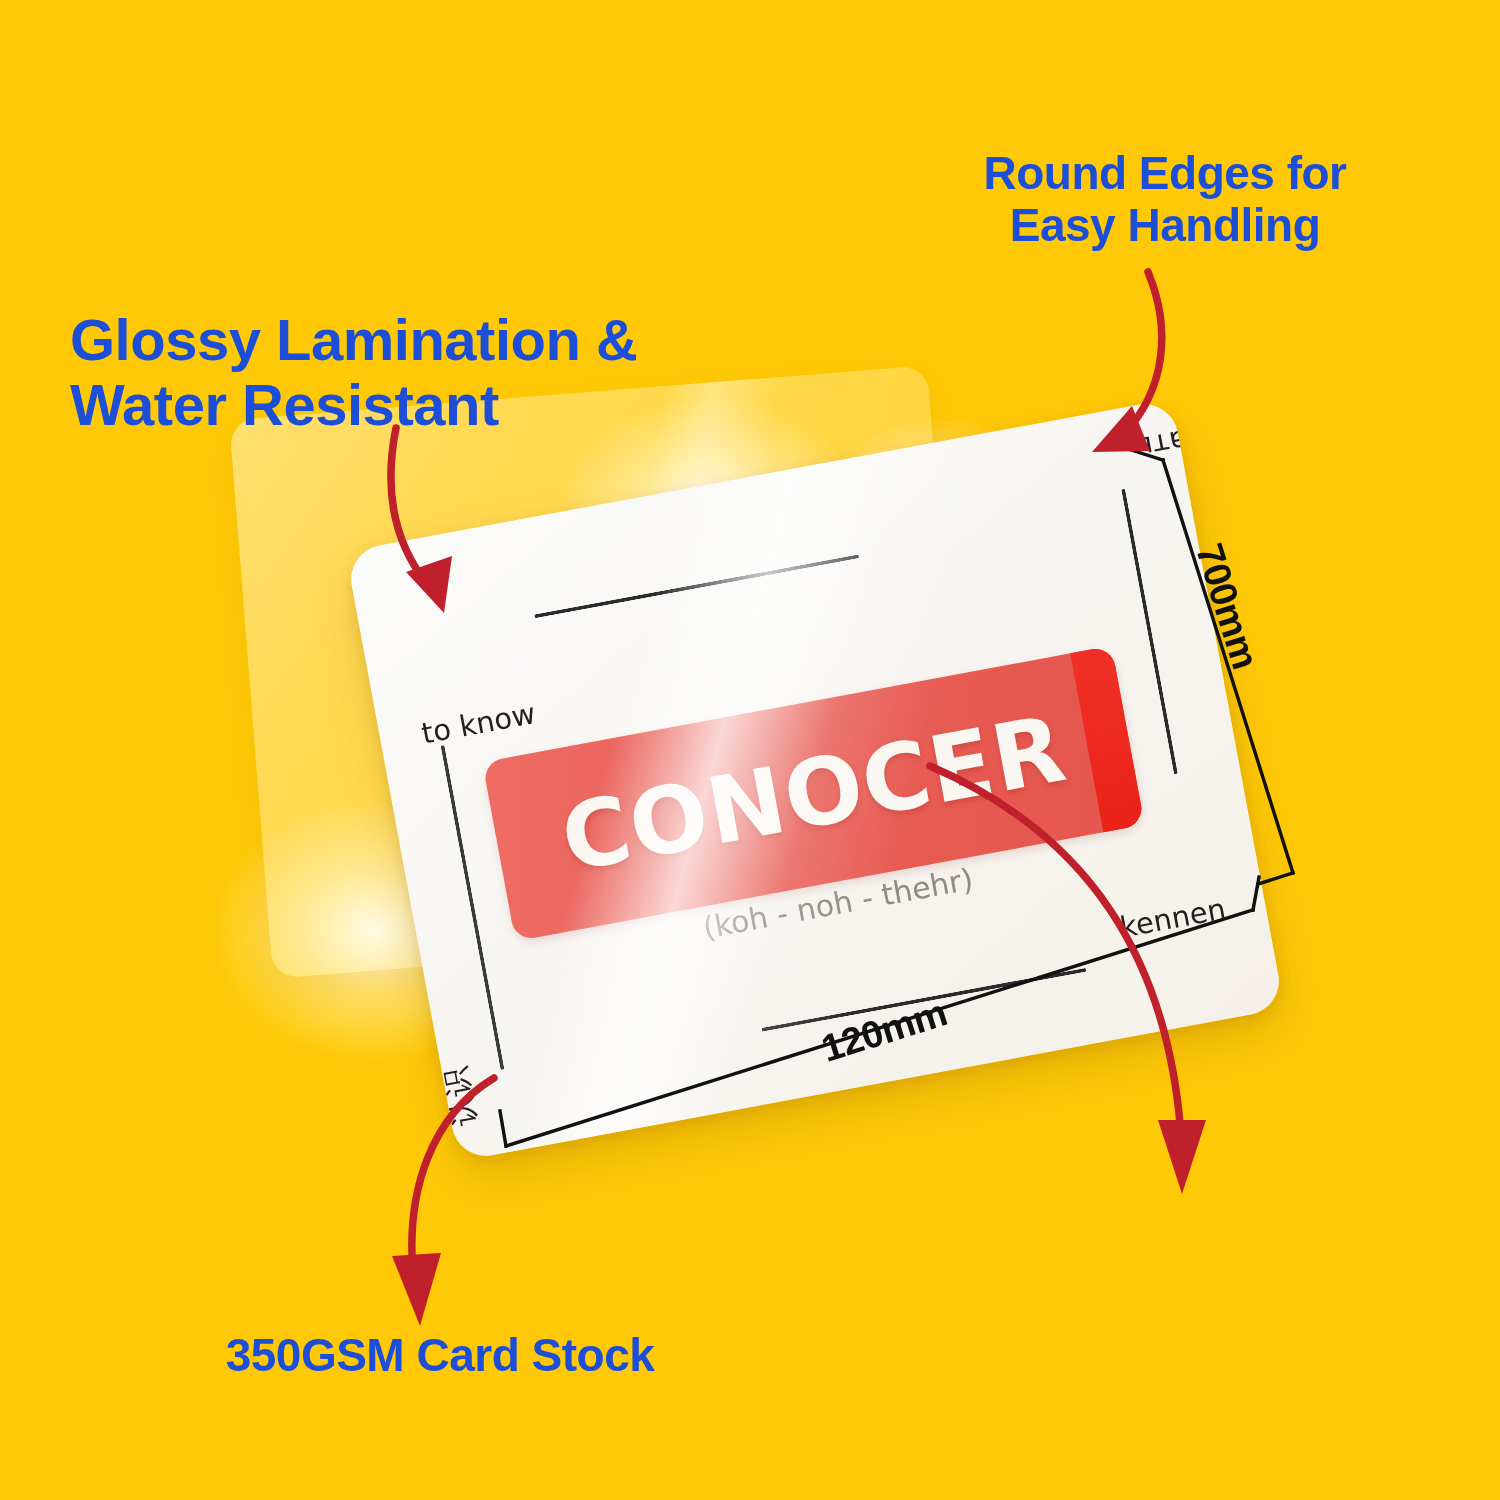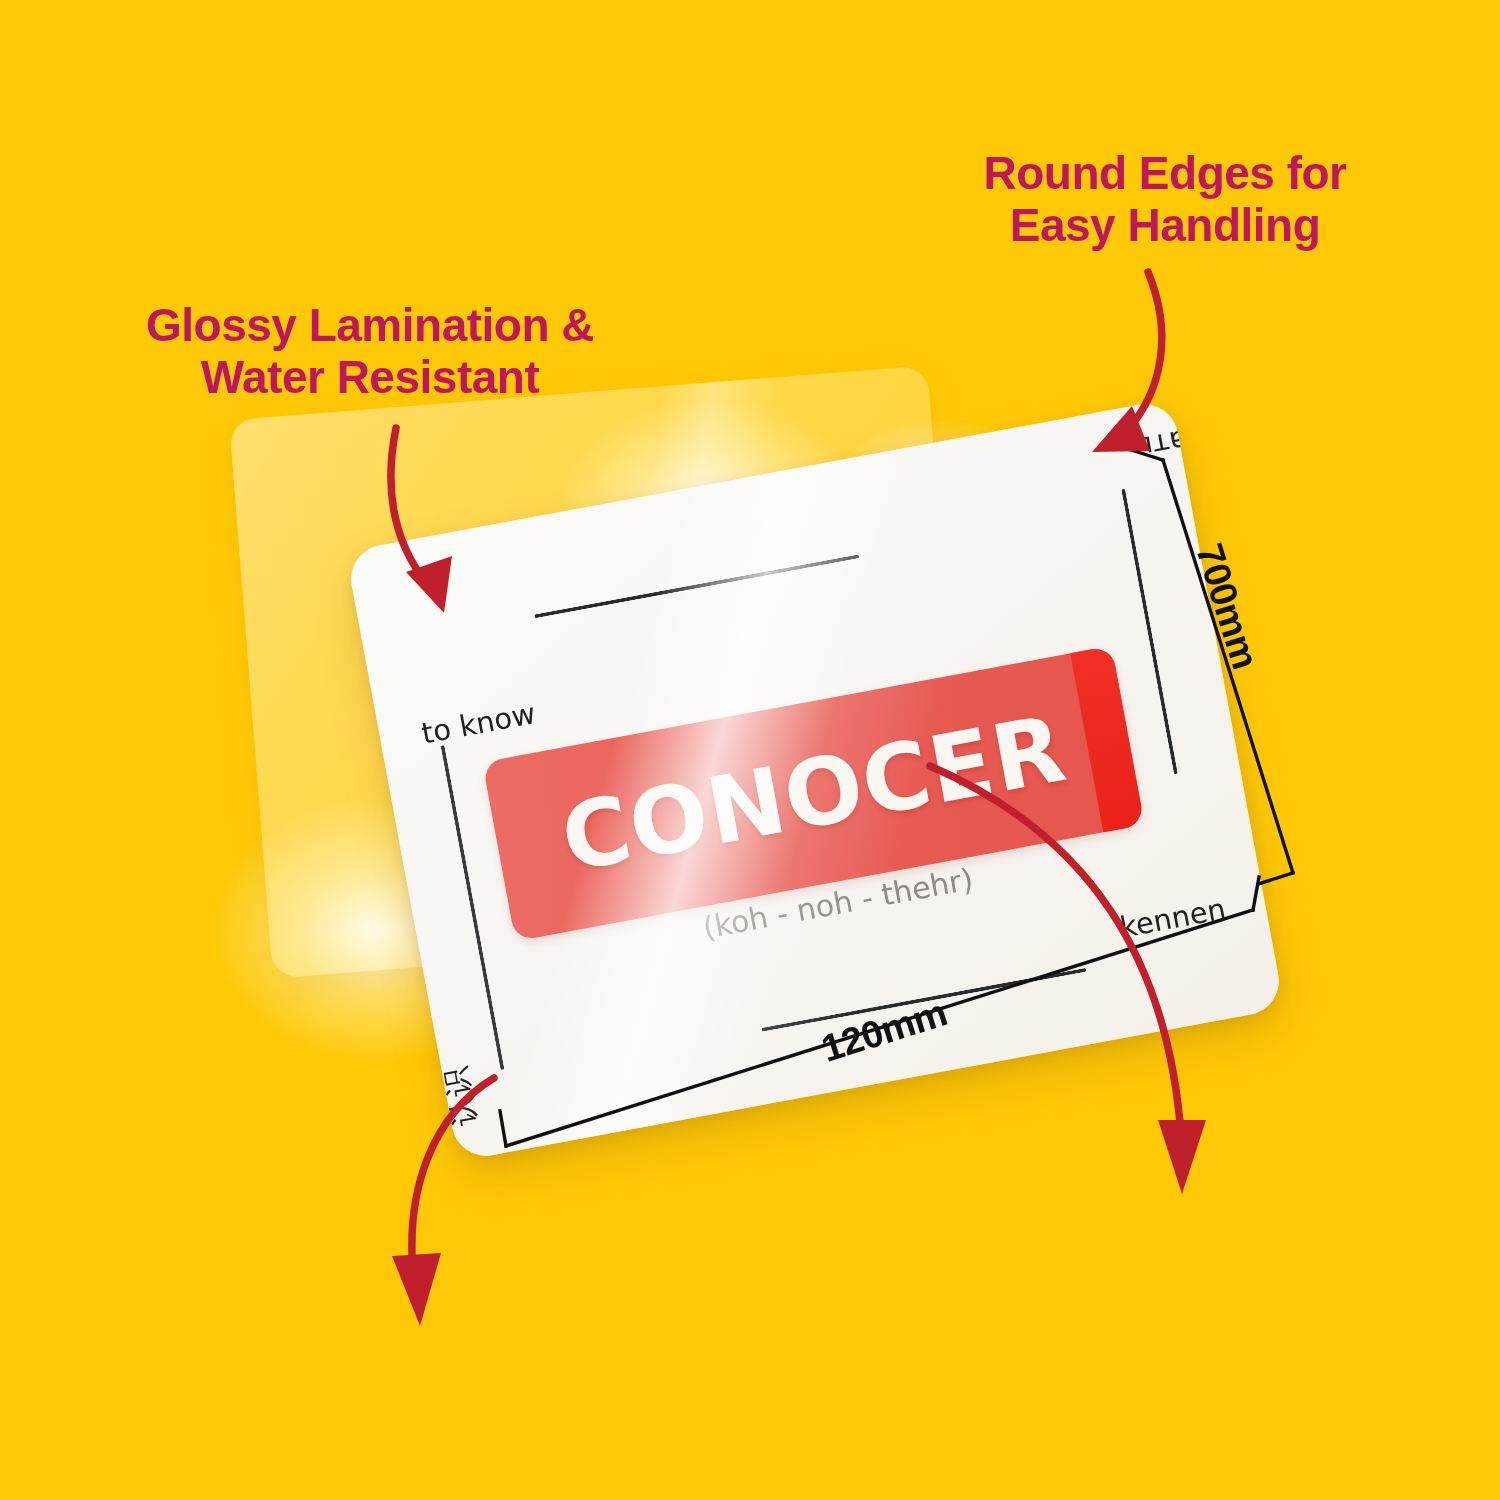--- a/index.html
+++ b/index.html
@@ -7,29 +7,29 @@
     width:1500px;height:1500px;overflow:hidden;
     background:#FFC907;
     font-family:"Liberation Sans", sans-serif;
     position:relative;
   }
   #stage{position:absolute;inset:0;width:1500px;height:1500px;}
 
   
   .caption{
     position:absolute;
-    color:#be185d;
+    color:#1d4ed8;
     font-weight:bold;
     font-family:"Liberation Sans", sans-serif;
     line-height:1.12;
     letter-spacing:-0.5px;
     white-space:pre-line;
   }
   #cap-round{ left:930px; top:148px; width:470px; font-size:46px; text-align:center;}
-  #cap-glossy{ left:70px; top:300px; width:600px; font-size:46px; text-align:center;}
+  #cap-glossy{ left:70px; top:308px; width:600px; font-size:58px; }
   #cap-large{ left:975px; top:1222px; width:420px; font-size:46px; text-align:center;}
   #cap-gsm{ left:150px; top:1330px; width:580px; font-size:46px; text-align:center;}
 
   
   .glow{position:absolute;border-radius:50%;pointer-events:none;}
   #glow-a{left:560px;top:400px;width:300px;height:220px;
     background:radial-gradient(ellipse at center,rgba(255,255,255,.95) 0%,rgba(255,244,190,.55) 35%,rgba(255,220,60,0) 72%);}
   #glow-b{left:215px;top:800px;width:320px;height:260px;
     background:radial-gradient(ellipse at center,rgba(255,255,255,.95) 0%,rgba(255,246,200,.5) 34%,rgba(255,220,60,0) 72%);}
   #glow-c{left:830px;top:420px;width:220px;height:160px;
@@ -201,14 +201,15 @@
     </g>
 
     <text class="dimtext" x="1215" y="610" transform="rotate(72.5 1215 610)" text-anchor="middle">700mm</text>
     <text class="dimtext" x="888" y="1043" transform="rotate(-17.5 888 1043)" text-anchor="middle">120mm</text>
   </svg>
 
   <div class="caption" id="cap-round">Round Edges for
 Easy Handling</div>
   <div class="caption" id="cap-glossy">Glossy Lamination &amp;
 Water Resistant</div>
+  <div class="caption" id="cap-gsm">350GSM Card Stock</div>
 
 </div>
 
 </body></html>

